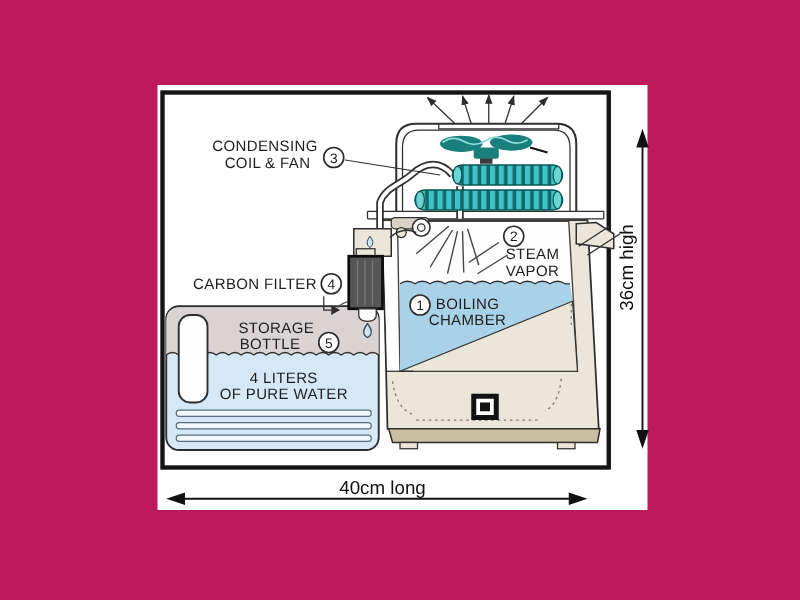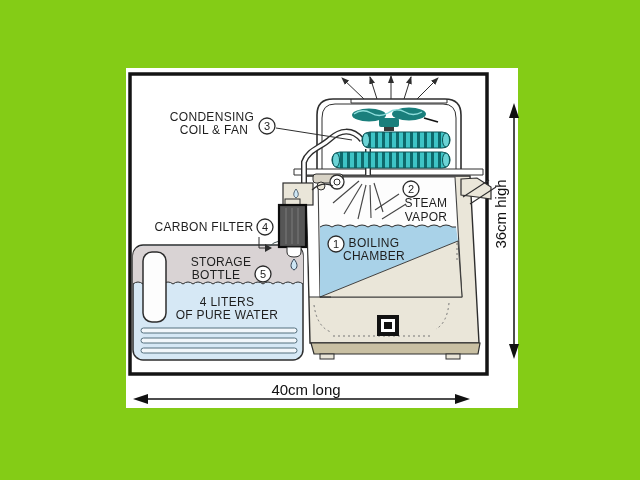--- a/index.html
+++ b/index.html
@@ -1,16 +1,16 @@
 <!DOCTYPE html>
 <html><head>
 <meta charset="utf-8">
 <style>
   html,body{margin:0;padding:0;background:#1A4F9C;}
-  .stage{position:relative;width:640px;height:480px;background:#84cc16;overflow:hidden;
+  .stage{position:relative;width:640px;height:480px;background:#be185d;overflow:hidden;
          font-family:"Liberation Sans","DejaVu Sans",sans-serif;}
   svg{position:absolute;left:0;top:0;display:block;}
   text{font-family:"Liberation Sans","DejaVu Sans",sans-serif;fill:#1e1e1e;}
   .lbl{font-size:12px;letter-spacing:.3px;}
   .num{font-size:11px;}
   .dim{font-size:15px;fill:#111;}
   .co{fill:#ffffff;stroke:#2b2b2b;stroke-width:1.3;}
   .ln{stroke:#2e2e2e;stroke-width:1;fill:none;}
   .outline{stroke:#2e2e2e;fill:none;}
 </style>

